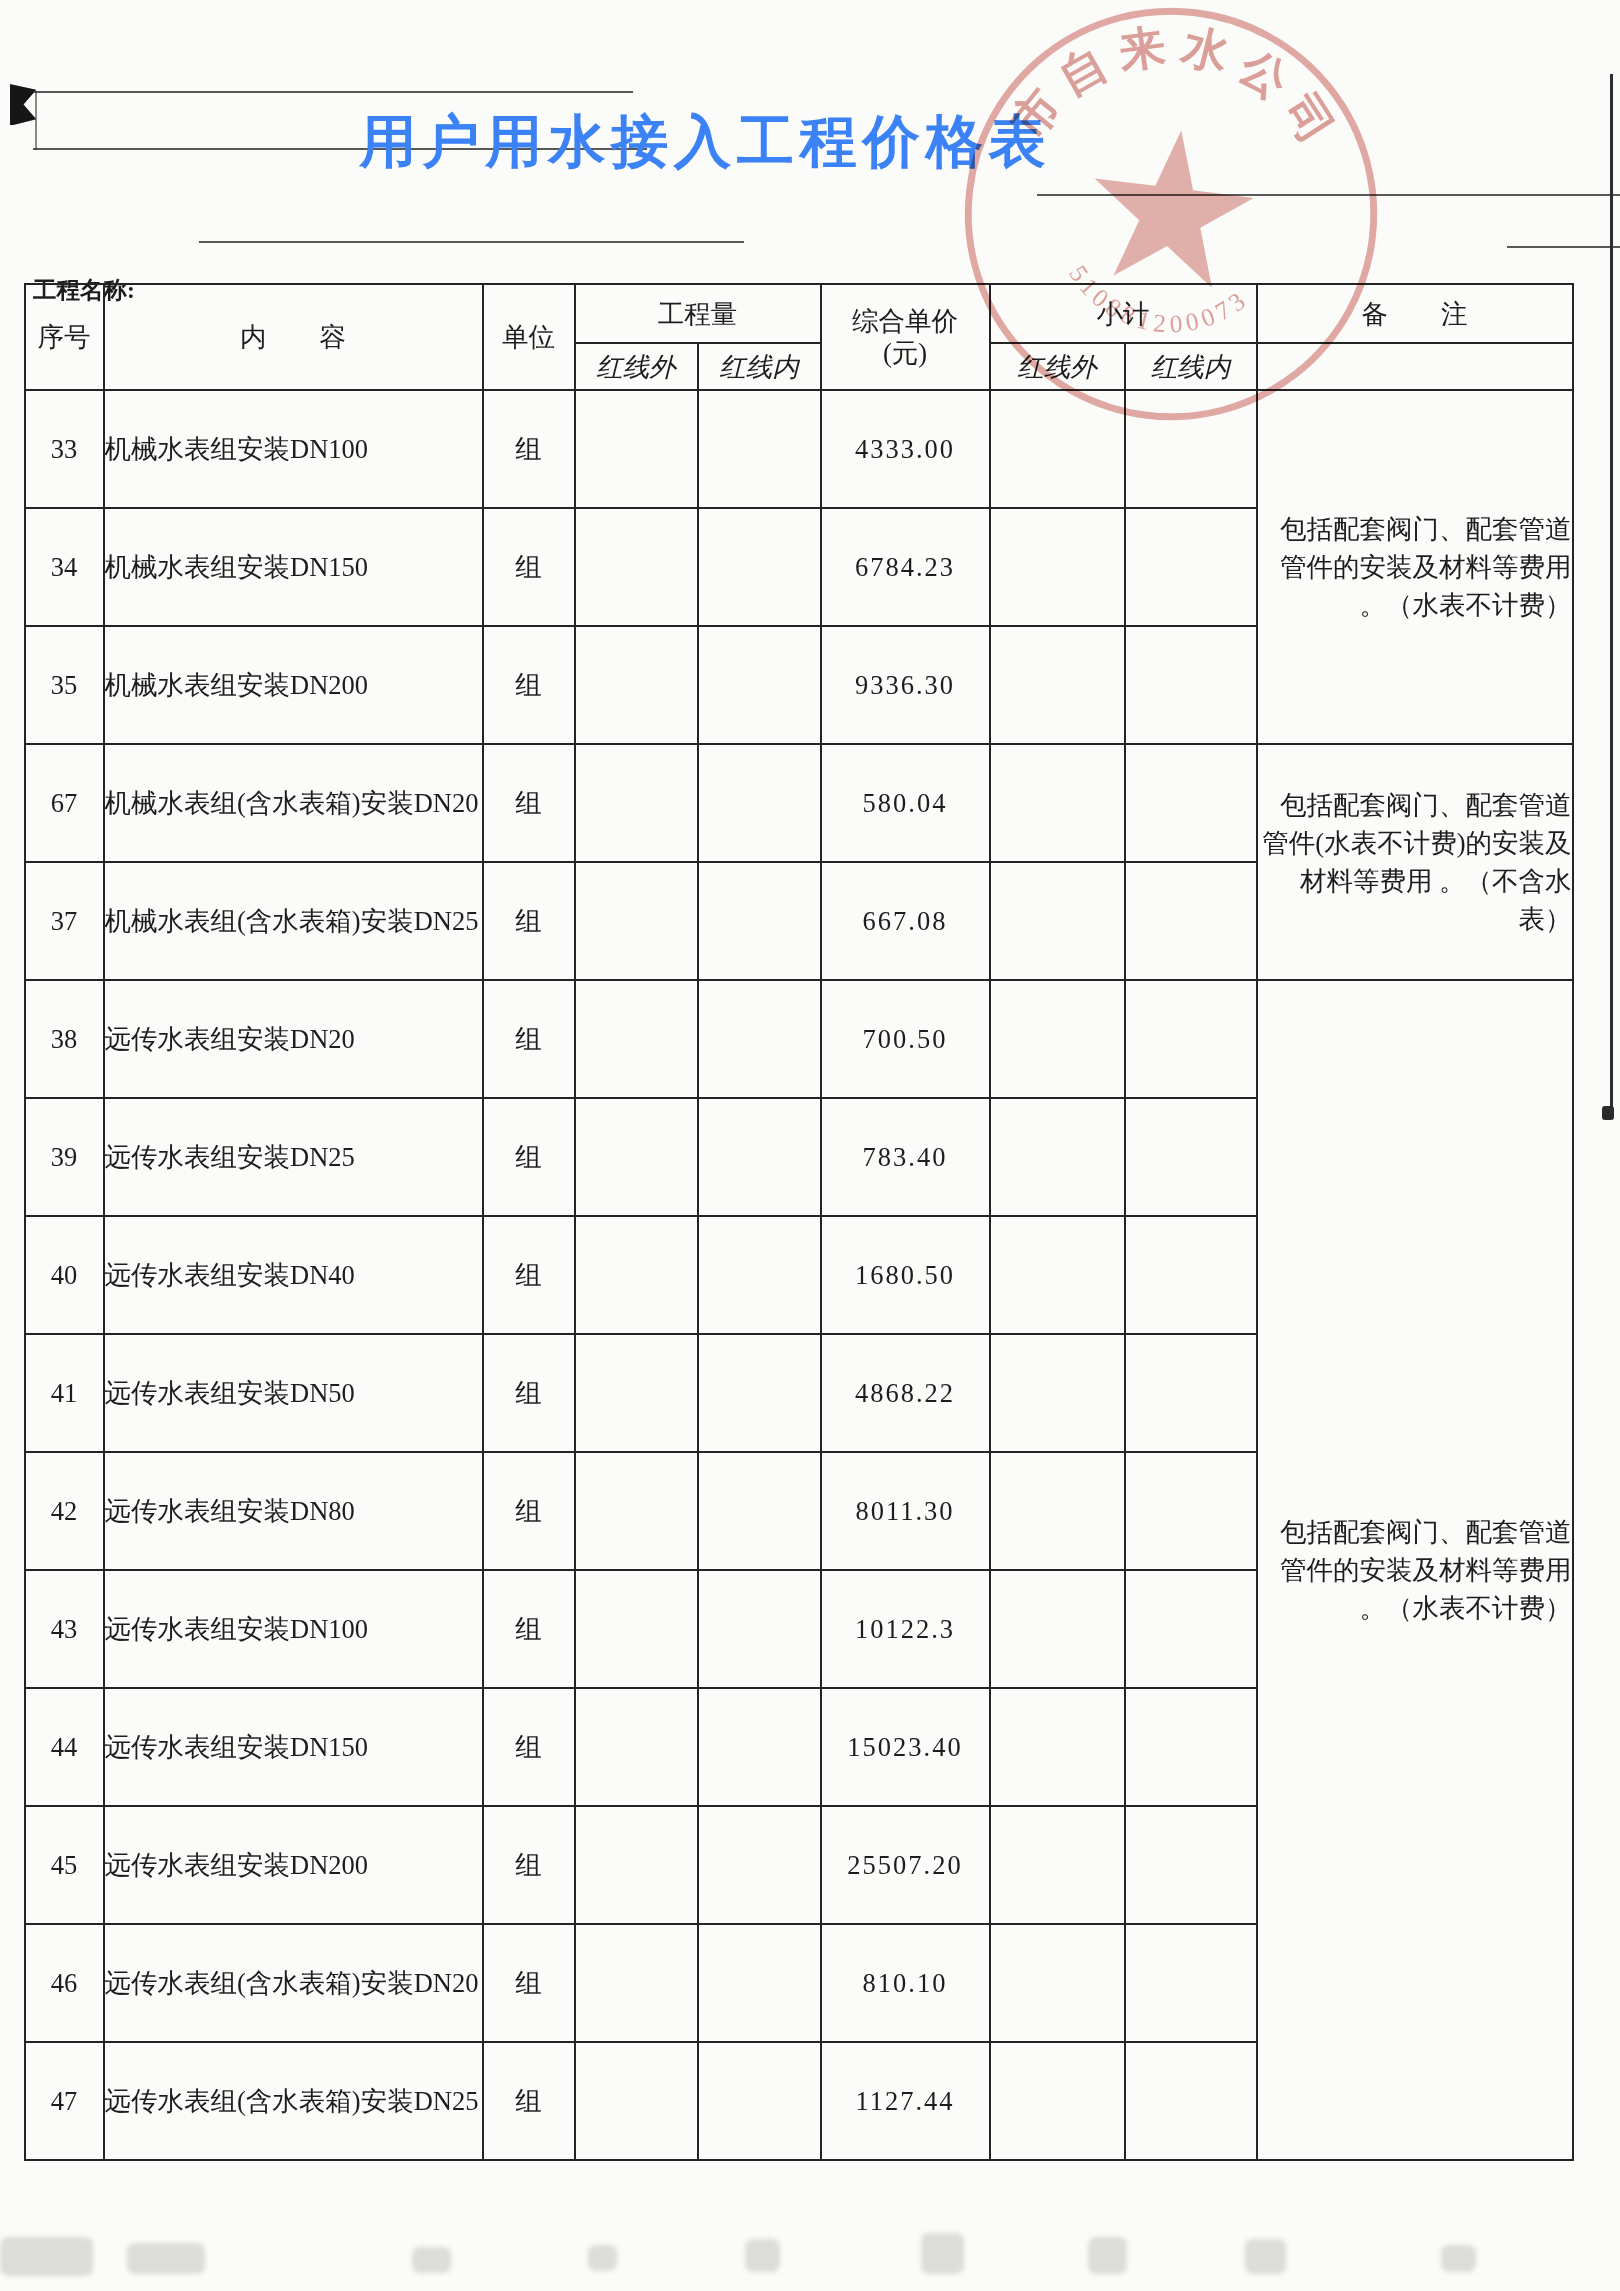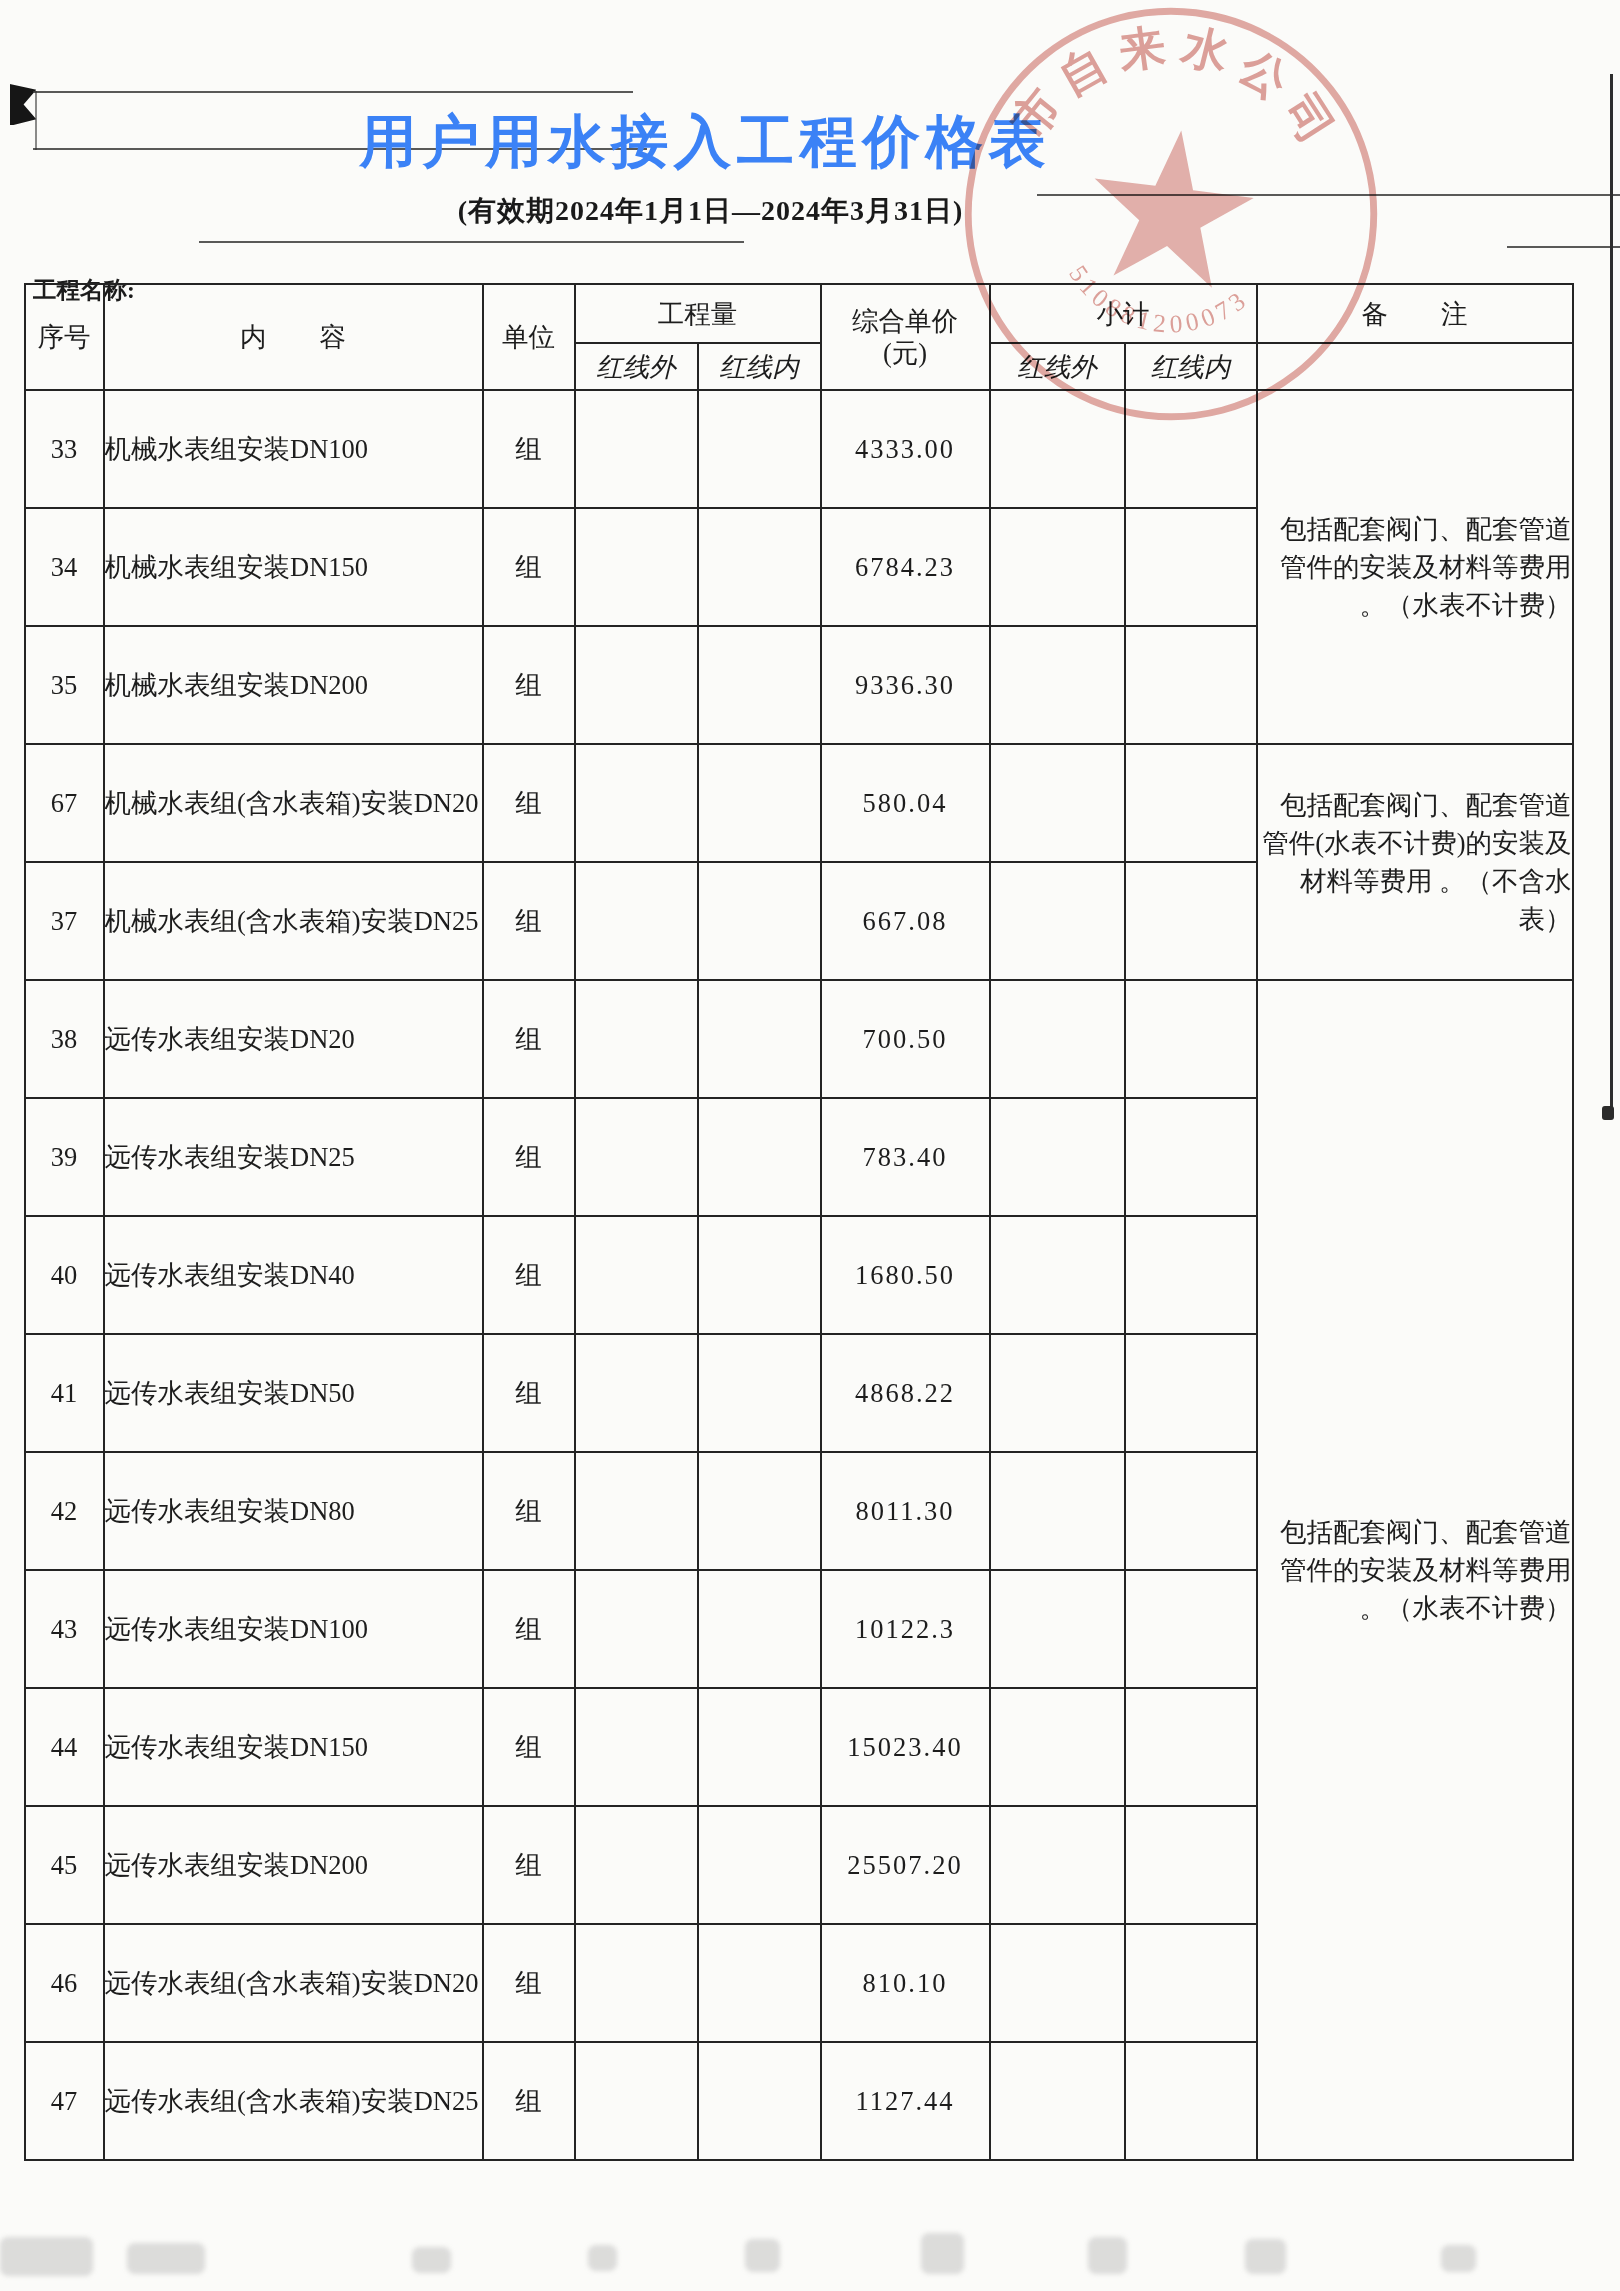--- a/index.html
+++ b/index.html
@@ -57,21 +57,20 @@
   <div class="scanline l-a"></div>
   <div class="scanline l-b"></div>
   <div class="scanline l-c"></div>
   <div class="scanline l-d"></div>
   <div class="scanline l-e"></div>
   <div class="vline v-left"></div>
   <div class="vline v-right"></div>
   <div class="dot-right"></div>
 
   <div class="title">用户用水接入工程价格表</div>
-  <div class="subtitle">(有效期2024年1月1日—2024年3月31日)</div>
   <div class="projname">工程名称:</div>
 
   <table class="price">
     <colgroup>
       <col style="width:79px">
         <col style="width:379px">
         <col style="width:92px">
       <col style="width:123px">
         <col style="width:123px">
         <col style="width:169px">

